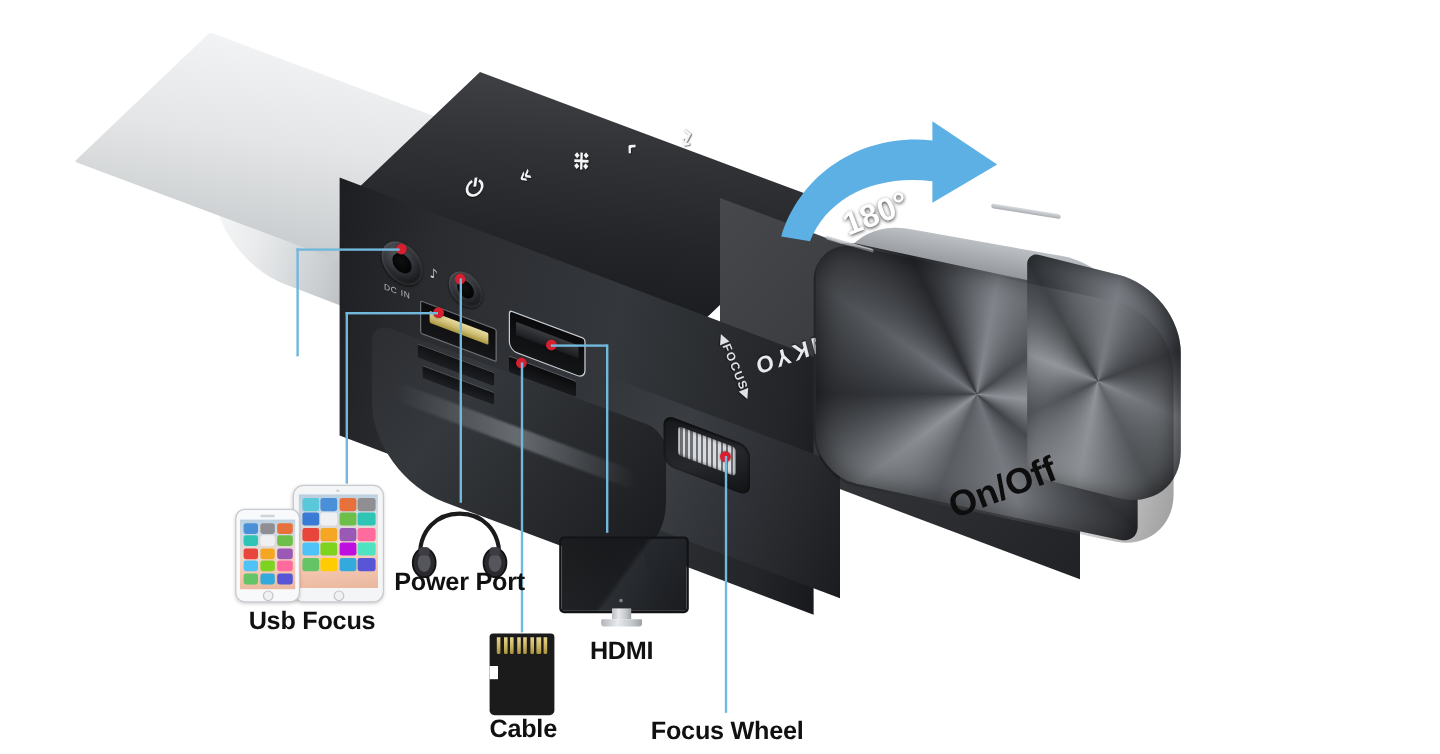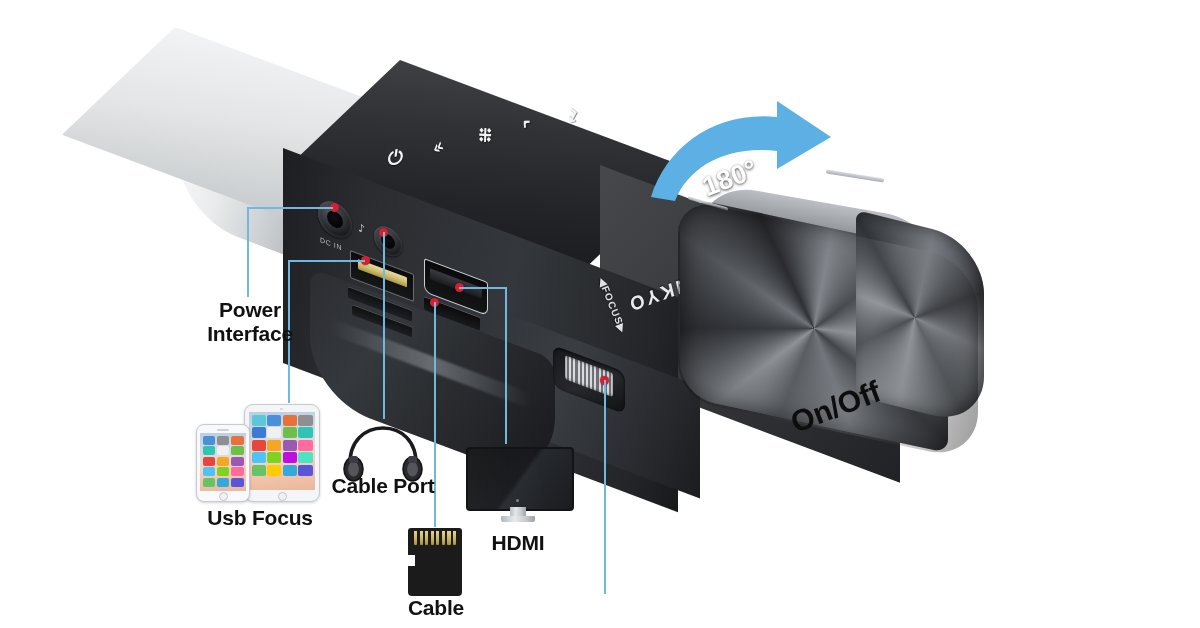--- a/index.html
+++ b/index.html
@@ -623,25 +623,24 @@
         <div class="sd-pin"></div>
         <div class="sd-pin"></div>
         <div class="sd-pin"></div>
         <div class="sd-pin"></div>
         <div class="sd-pin"></div>
         <div class="sd-pin"></div>
         <div class="sd-pin"></div>
       </div>
   </div>
 
-  <div class="callout-label" style="left:190px; top:298px; width:120px; font-size:21px;">Power
-Interface</div>
 
   <div class="callout-label" style="left:200px; top:506px; width:120px; font-size:21px;">Usb Focus</div>
 
-  <div class="callout-label" style="left:322px; top:474px; width:122px; font-size:21px;">Cable Port</div>
+  <div class="callout-label" style="left:322px; top:474px; width:122px; font-size:21px;">Power Port</div>
 
   <div class="callout-label" style="left:460px; top:531px; width:116px; font-size:21px;">HDMI</div>
 
   <div class="callout-label" style="left:376px; top:596px; width:120px; font-size:21px;">Cable</div>
 
+  <div class="callout-label" style="left:532px; top:598px; width:148px; font-size:21px;">Focus Wheel</div>
 
 </div>
 
 </body></html>

